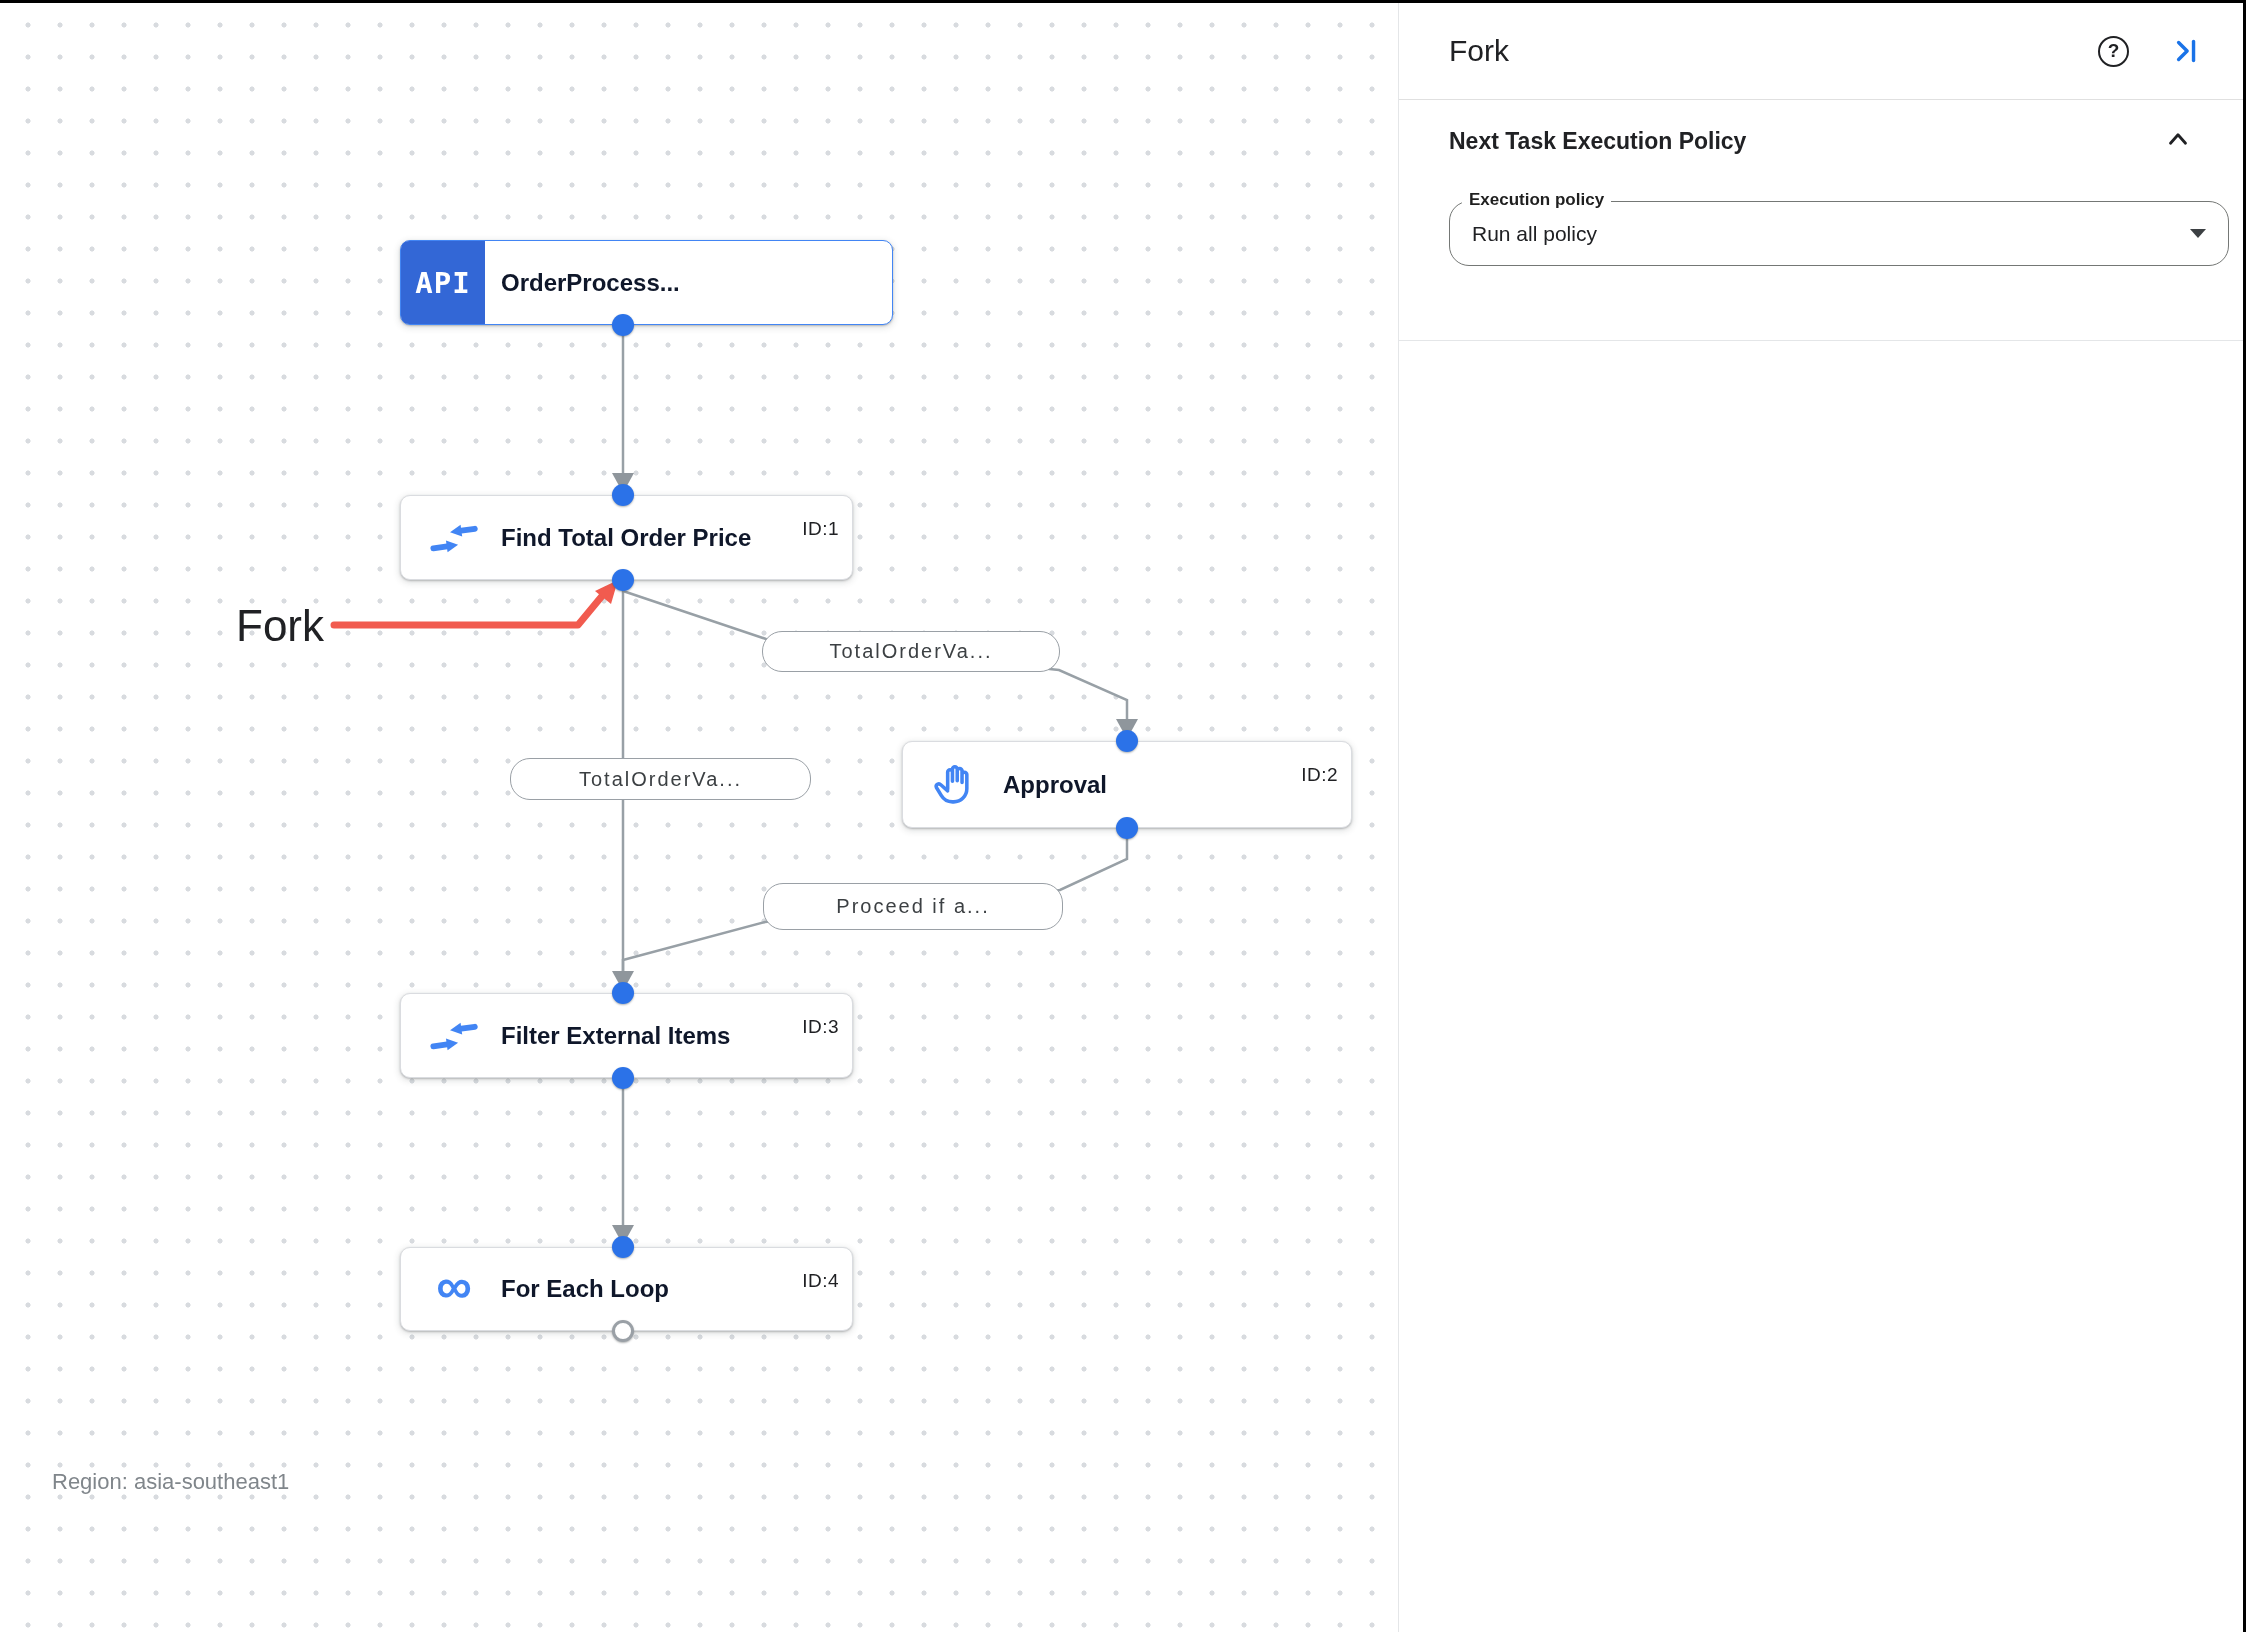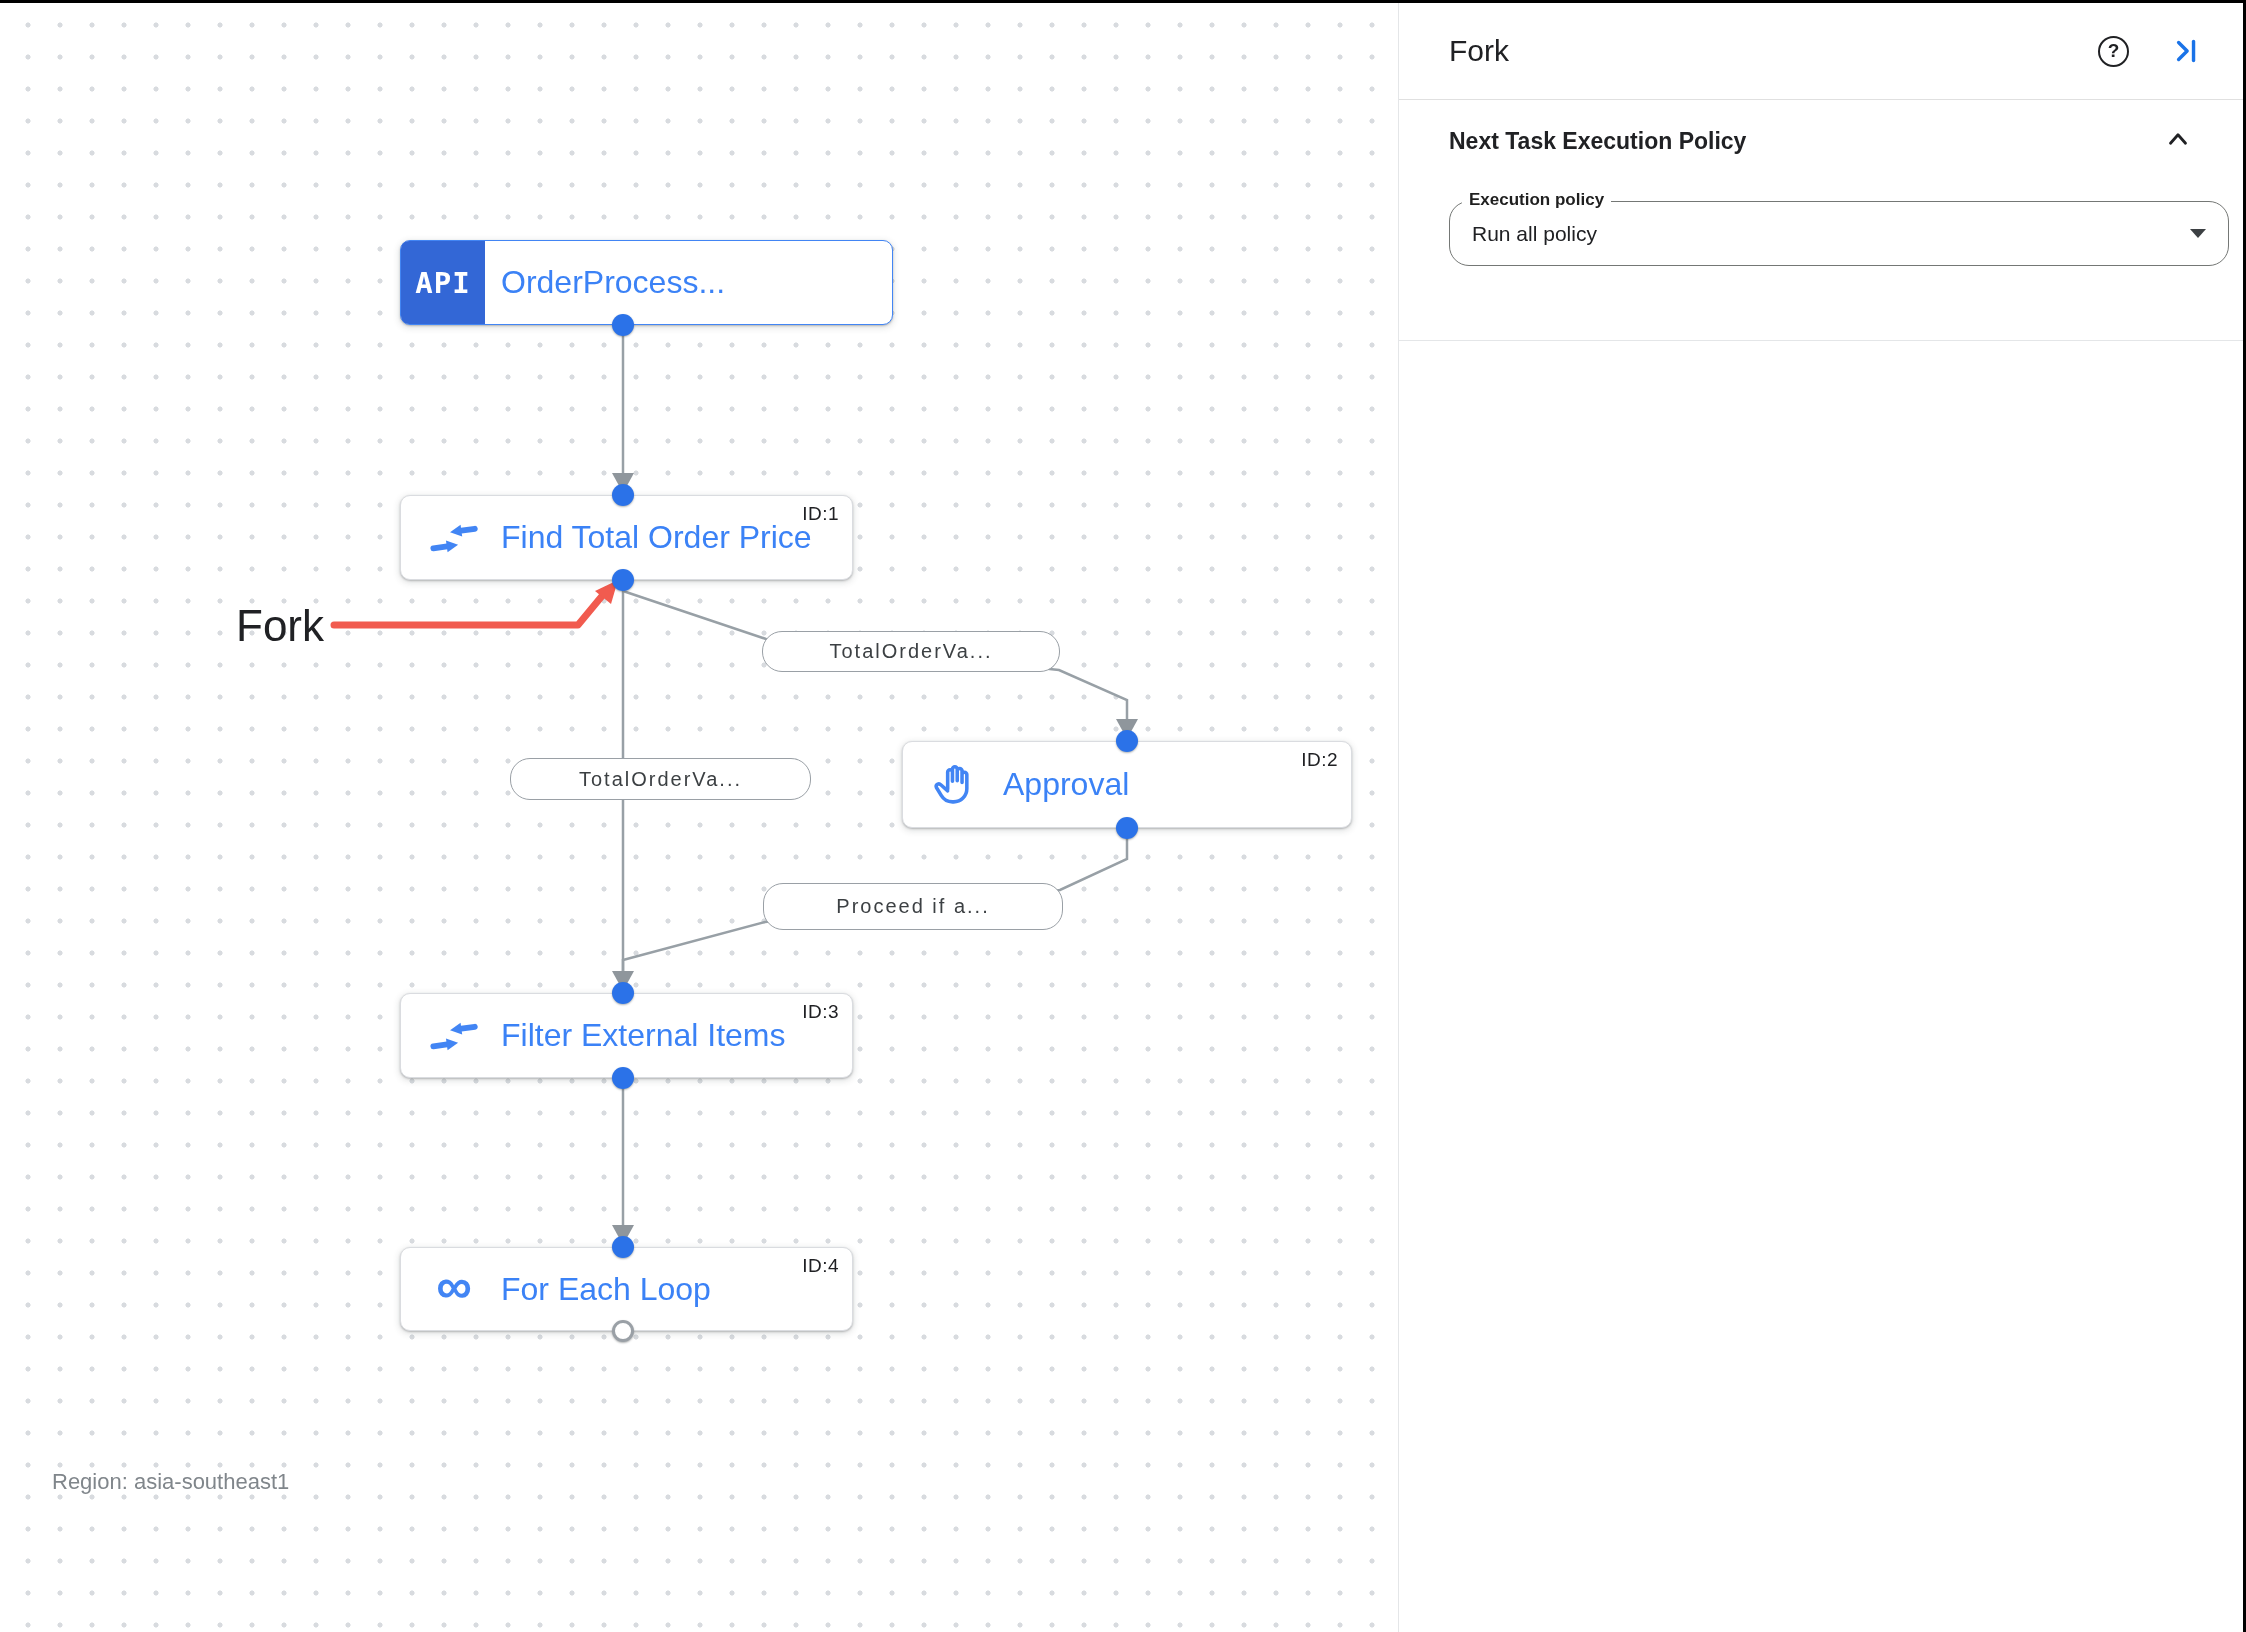--- a/index.html
+++ b/index.html
@@ -13,23 +13,23 @@
 
   
   .canvas { position:absolute; left:0; top:3px; width:1398px; height:1629px; background:#fff;
             background-image:radial-gradient(circle, #d8dbdf 2.3px, transparent 2.8px);
             background-size:32px 32px; background-position:12px 6px; }
   .edges-svg { position:absolute; left:0; top:0; width:1398px; height:1629px; z-index:1; }
 
   .node { position:absolute; background:#fff; border:1.5px solid #dadce0; border-radius:10px;
           box-shadow:0 1px 2px rgba(60,64,67,.30), 0 2px 6px 1px rgba(60,64,67,.15);
           display:flex; align-items:center; z-index:3; }
-  .node .badge { position:absolute; top:7px; right:13px; font-size:19px; font-weight:500;
+  .node .badge { position:absolute; top:22px; right:13px; font-size:19px; font-weight:500;
                  color:#202124; letter-spacing:.5px; }
-  .node .title { font-size:32px; font-weight:400; color:#3b82f6; }
+  .node .title { font-size:24px; font-weight:700; color:#0f172a; }
   .node .icon-box { width:58px; margin-left:24px; display:flex; align-items:center; justify-content:center; }
   .node .title-box { margin-left:18px; }
 
   .trigger { border-color:#4285f4; }
   .trigger .chip { width:84px; height:100%; background:#3367d6; border-radius:8px 0 0 8px;
                    display:flex; align-items:center; justify-content:center; }
   .trigger .chip span { color:#fff; font-family:"DejaVu Sans Mono", monospace; font-weight:700;
                         font-size:29px; letter-spacing:1px; }
   .trigger .title-box { margin-left:16px; }
 

